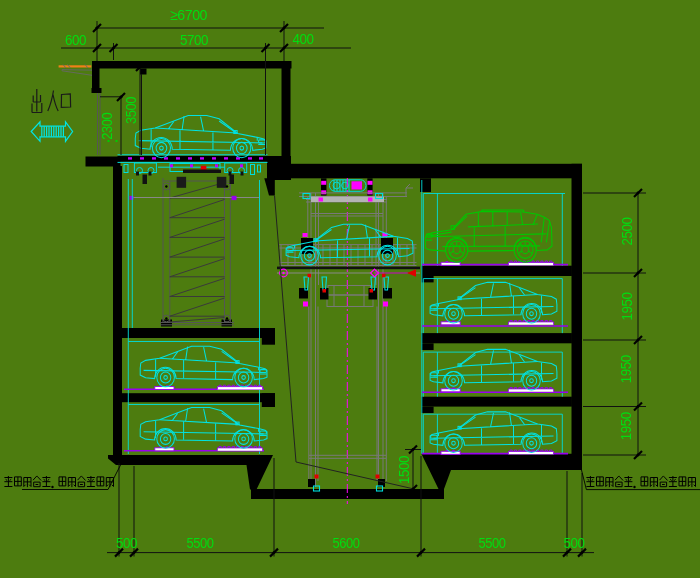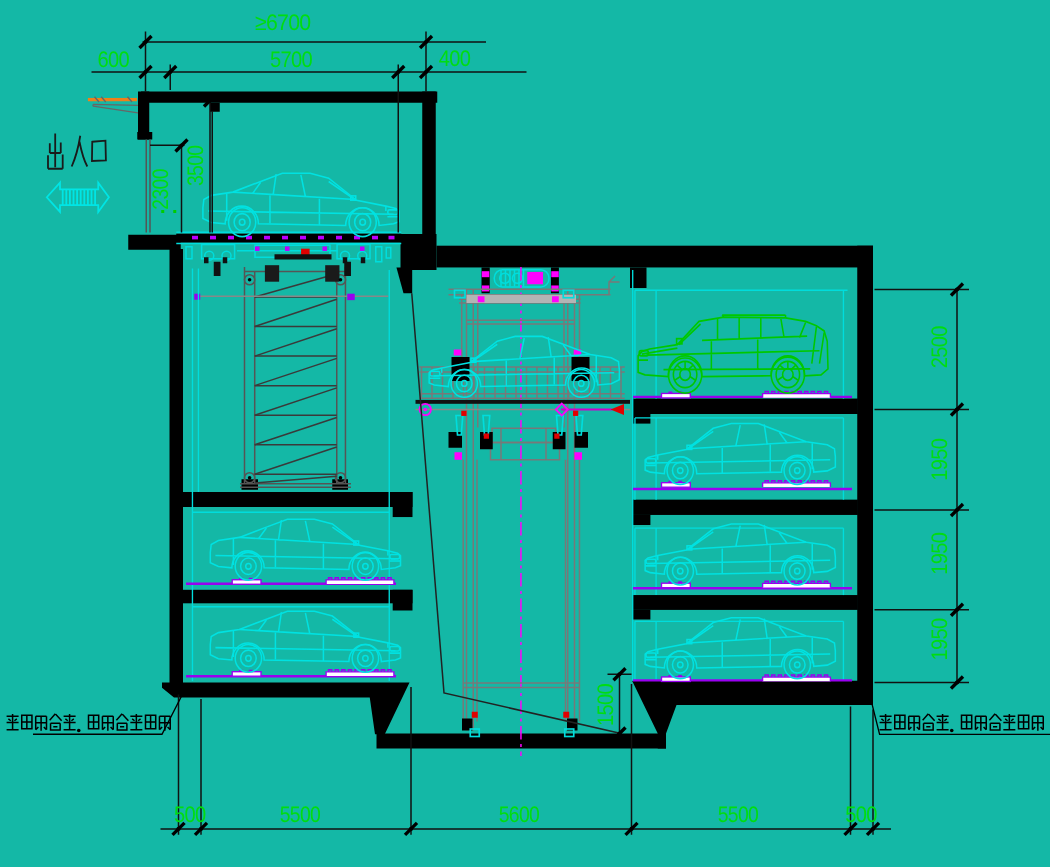--- a/index.html
+++ b/index.html
@@ -1,15 +1,15 @@
 <!DOCTYPE html>
 <html><head><meta charset="utf-8">
 <style>
 html,body{margin:0;padding:0;background:#fff;}
-#page{position:relative;width:700px;height:578px;background:#14b8a6;overflow:hidden;font-family:"Liberation Sans",sans-serif;}
+#page{position:relative;width:700px;height:578px;background:#4d7c0f;overflow:hidden;font-family:"Liberation Sans",sans-serif;}
 svg{position:absolute;left:0;top:0;}
 text{font-family:"Liberation Sans",sans-serif;}
 .g{fill:#00DD11;font-size:15px;letter-spacing:-0.5px;}
 </style></head>
 <body>
 <div id="page">
 <svg width="700" height="578" viewBox="0 0 700 578">
 <defs>
 
 <g id="tick">

